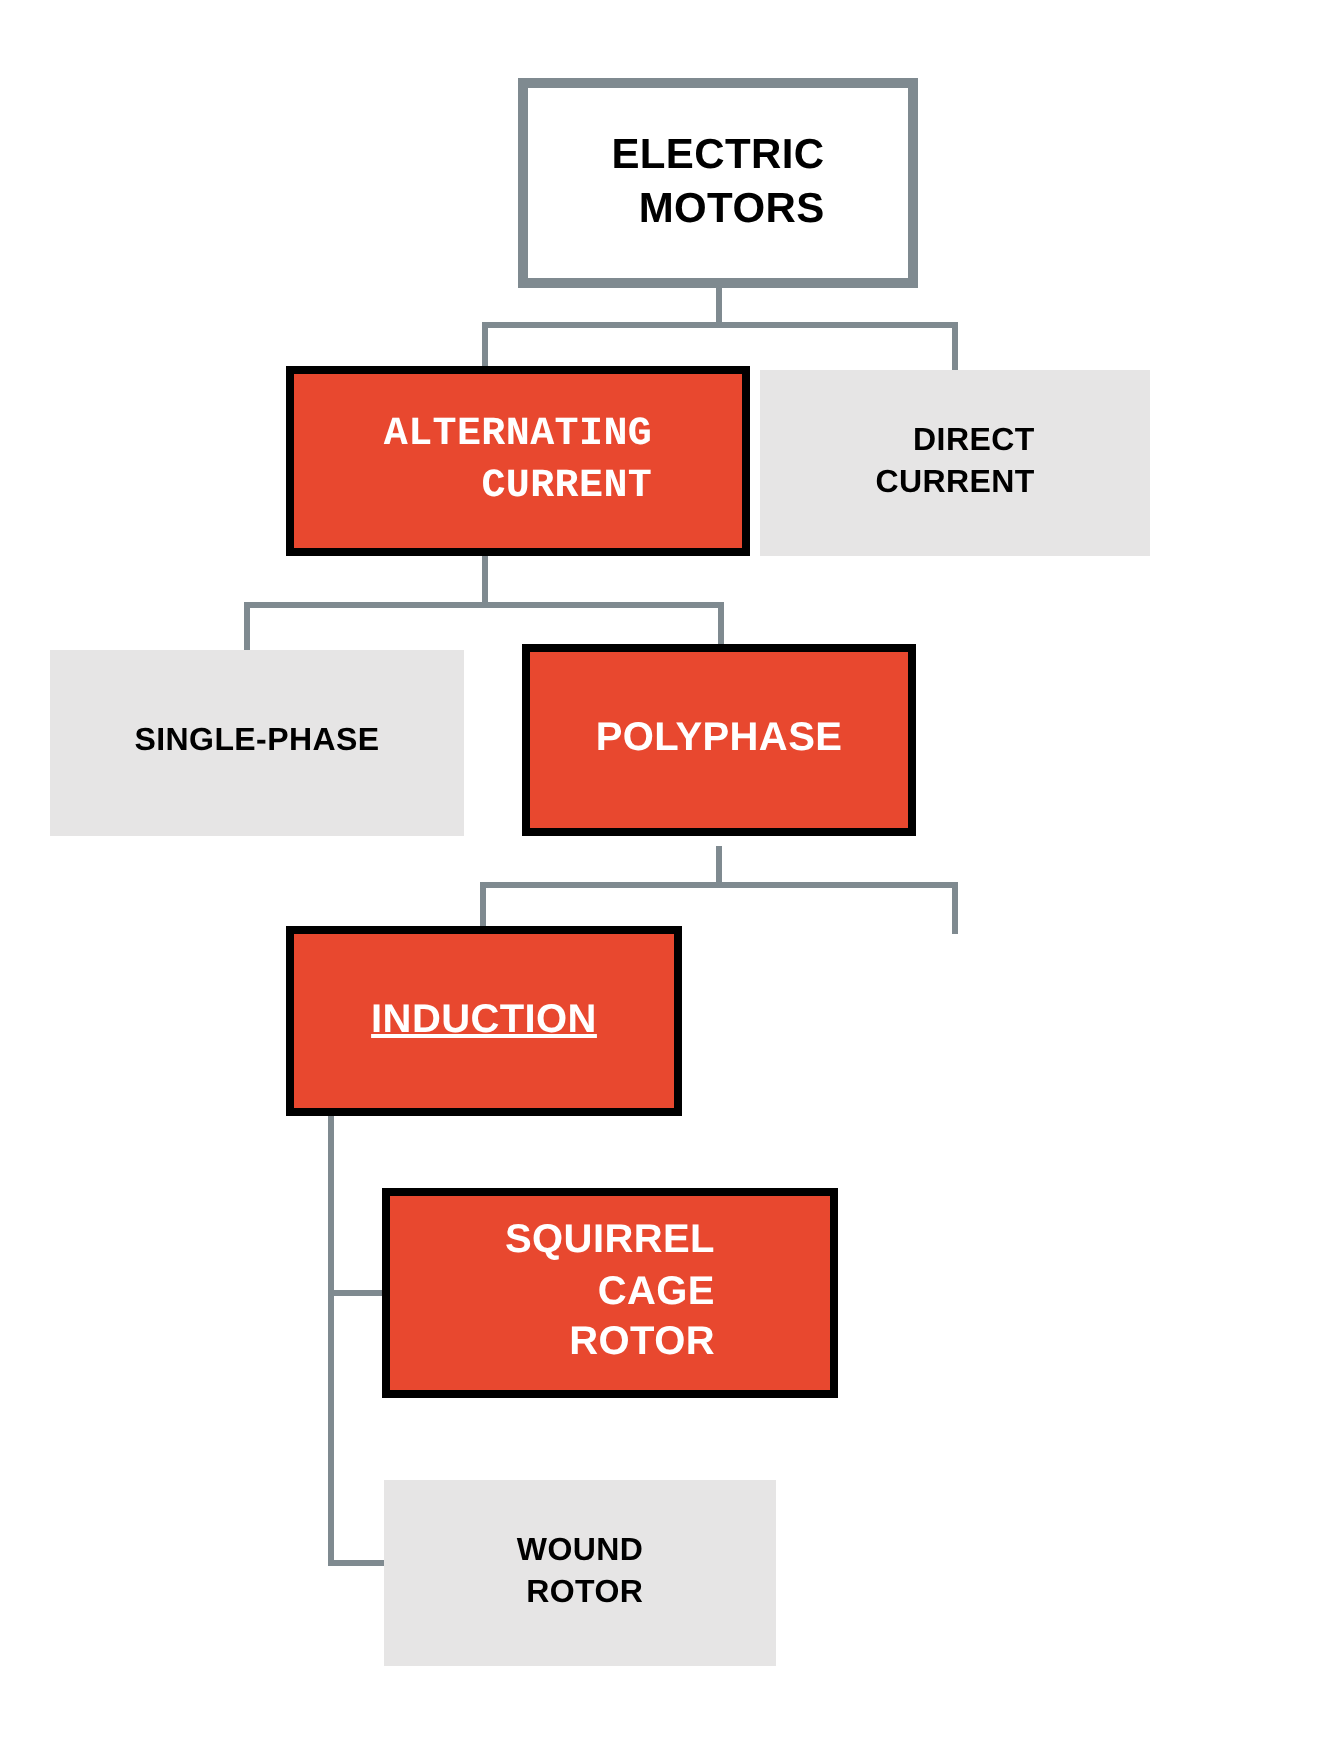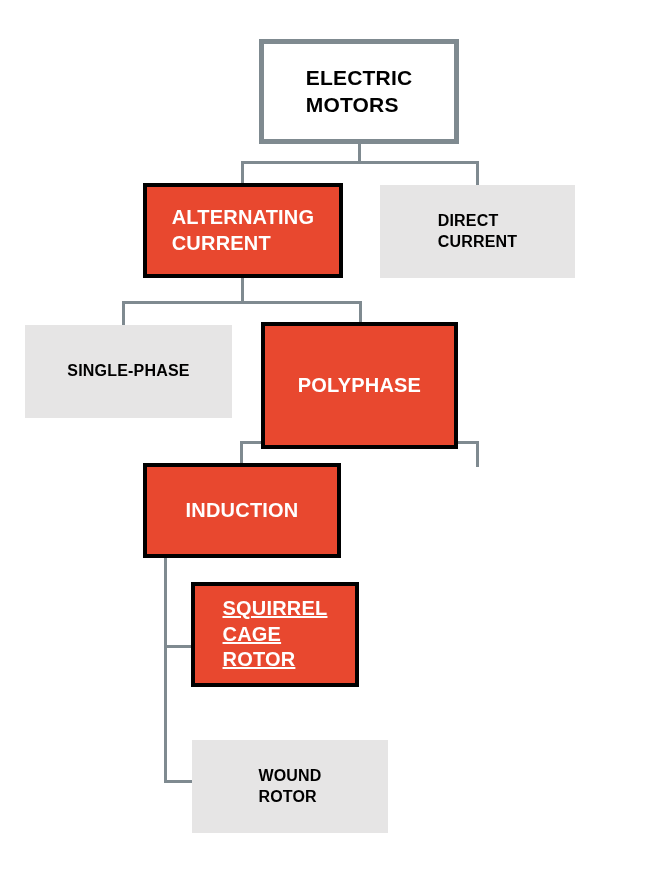--- a/index.html
+++ b/index.html
@@ -26,21 +26,21 @@
   }
   .conn.v { width: 3px; }
   .conn.h { height: 3px; }
 
   
   .node {
     position: absolute;
     display: flex;
     align-items: center;
     justify-content: center;
-    text-align: left;
+    text-align: right;
     box-sizing: border-box;
     line-height: 1.28;
     letter-spacing: 0.2px;
   }
   .node .label {
     display: block;
     white-space: pre-line;
   }
 
   .node.root {
@@ -87,44 +87,44 @@
 
   <div class="conn v" style="left:164px; top:557px; height:226px;"></div>
   <div class="conn h" style="left:164px; top:645px; width:30px;"></div>
   <div class="conn h" style="left:164px; top:780px; width:31px;"></div>
 
   <div class="node root" style="left:259px; top:39px; width:200px; height:105px;">
     <span class="label">ELECTRIC
 MOTORS</span>
   </div>
 
-  <div class="node red" style="left:143px; top:183px; width:200px; height:95px;">
+  <div class="node red" style="left:143px; top:183px; width:232px; height:95px;font-family:Liberation Mono, monospace;">
     <span class="label">ALTERNATING
 CURRENT</span>
   </div>
 
   <div class="node grey" style="left:380px; top:185px; width:195px; height:93px;">
     <span class="label">DIRECT
 CURRENT</span>
   </div>
 
   <div class="node grey" style="left:25px; top:325px; width:207px; height:93px;">
     <span class="label">SINGLE-PHASE</span>
   </div>
 
-  <div class="node red" style="left:261px; top:322px; width:197px; height:127px;">
+  <div class="node red" style="left:261px; top:322px; width:197px; height:96px;">
     <span class="label">POLYPHASE</span>
   </div>
 
-  <div class="node red" style="left:143px; top:463px; width:198px; height:95px;">
+  <div class="node red" style="left:143px; top:463px; width:198px; height:95px;text-decoration:underline;">
     <span class="label">INDUCTION</span>
   </div>
 
 
-  <div class="node red" style="left:191px; top:582px; width:168px; height:105px;text-decoration:underline;">
+  <div class="node red" style="left:191px; top:594px; width:228px; height:105px;">
     <span class="label">SQUIRREL
 CAGE
 ROTOR</span>
   </div>
 
   <div class="node grey" style="left:192px; top:740px; width:196px; height:93px;">
     <span class="label">WOUND
 ROTOR</span>
   </div>
 

